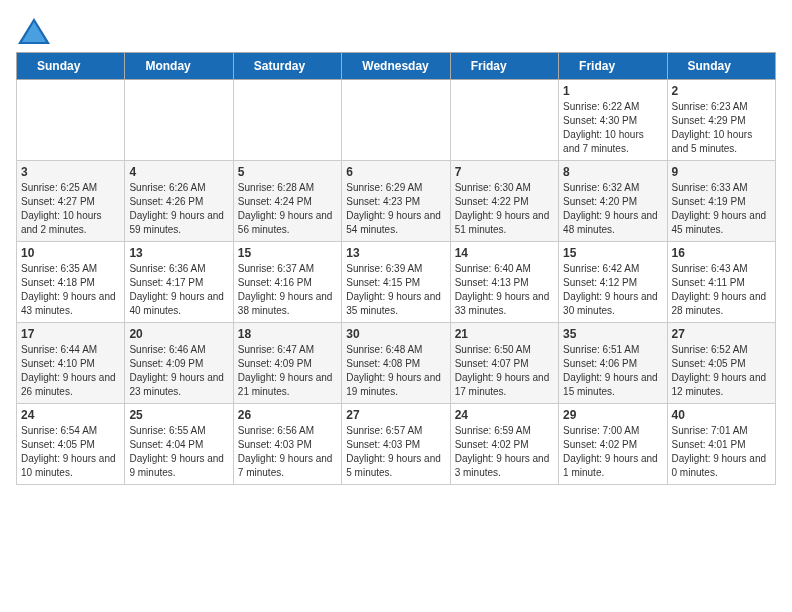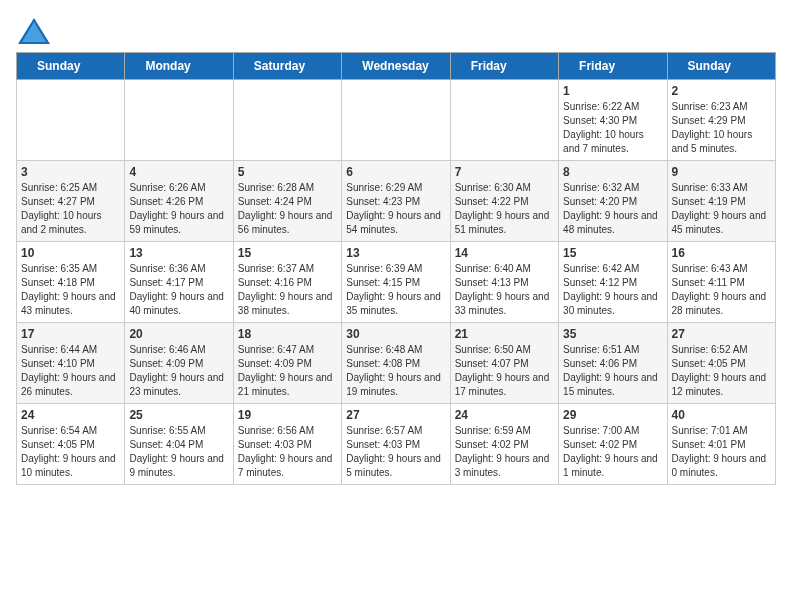--- a/index.html
+++ b/index.html
@@ -207,21 +207,21 @@
       <tr>
         <td>
           <span class="day-num">24</span>
           <div class="day-info">Sunrise: 6:54 AM<br>Sunset: 4:05 PM<br>Daylight: 9 hours and 10 minutes.</div>
         </td>
         <td>
           <span class="day-num">25</span>
           <div class="day-info">Sunrise: 6:55 AM<br>Sunset: 4:04 PM<br>Daylight: 9 hours and 9 minutes.</div>
         </td>
         <td>
-          <span class="day-num">19</span>
+          <span class="day-num">26</span>
           <div class="day-info">Sunrise: 6:56 AM<br>Sunset: 4:03 PM<br>Daylight: 9 hours and 7 minutes.</div>
         </td>
         <td>
           <span class="day-num">27</span>
           <div class="day-info">Sunrise: 6:57 AM<br>Sunset: 4:03 PM<br>Daylight: 9 hours and 5 minutes.</div>
         </td>
         <td>
           <span class="day-num">24</span>
           <div class="day-info">Sunrise: 6:59 AM<br>Sunset: 4:02 PM<br>Daylight: 9 hours and 3 minutes.</div>
         </td>

